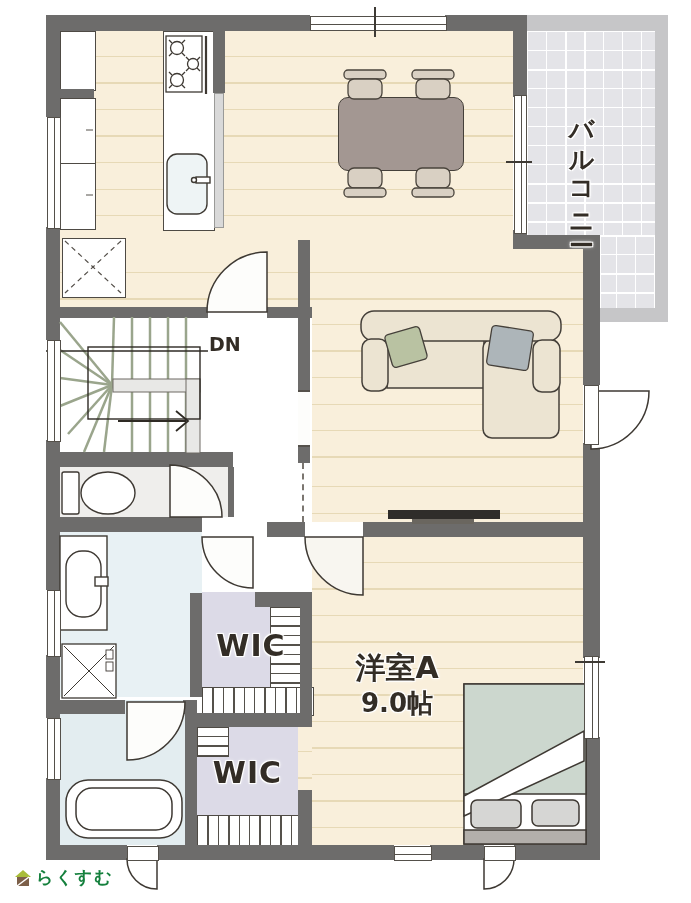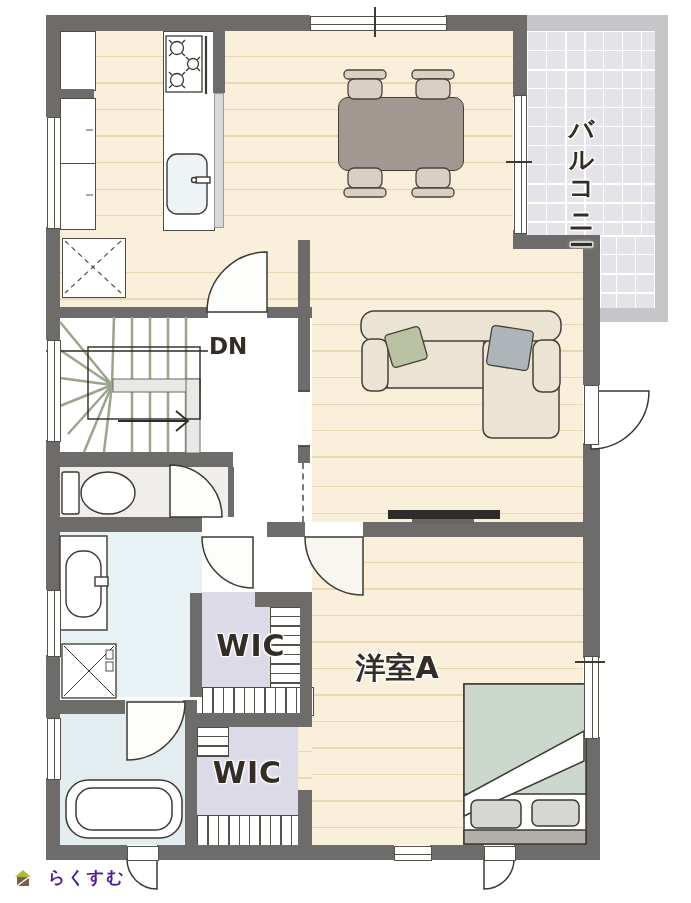--- a/index.html
+++ b/index.html
@@ -32,22 +32,22 @@
   .hatch-h{position:absolute;z-index:3;border:1px solid #4e4a44;background-color:#fff;
     background-image:repeating-linear-gradient(180deg,transparent 0 8px,#55514b 8px 9.5px);}
   .hatch-v{position:absolute;z-index:3;border:1px solid #4e4a44;background-color:#fff;
     background-image:repeating-linear-gradient(90deg,transparent 0 9px,#55514b 9px 10.5px);}
   .table{position:absolute;background:#a39792;border:1.5px solid #45403a;border-radius:10px;z-index:3;}
   
   .label{position:absolute;z-index:10;font-weight:bold;color:#332d26;text-align:center;
     text-shadow:-1px -1px 0 #fff,1px -1px 0 #fff,-1px 1px 0 #fff,1px 1px 0 #fff,0 0 4px #fff;}
   .vtext{writing-mode:vertical-rl;letter-spacing:4px;}
   svg.overlay{position:absolute;left:0;top:0;z-index:5;}
-  .logo{position:absolute;z-index:10;display:flex;align-items:center;gap:16px;
-        color:#4c1d95;font-weight:bold;font-size:17px;letter-spacing:2px;}
+  .logo{position:absolute;z-index:10;display:flex;align-items:center;gap:4px;
+        color:#15803d;font-weight:bold;font-size:17px;letter-spacing:2px;}
 </style>
 </head>
 <body>
 
 <div id="plan">
 
   <div class="floor-wood" style="left:60px;top:31px;width:453px;height:204px;"></div>
   <div class="floor-wood" style="left:60px;top:235px;width:523px;height:72px;background-position:0 -204px;"></div>
   <div class="floor-wood" style="left:312px;top:307px;width:271px;height:215px;background-position:0 -276px;"></div>
   <div class="floor-wood" style="left:312px;top:537px;width:271px;height:308px;"></div>
@@ -253,27 +253,28 @@
 
       <g stroke="#55504a" stroke-width="1">
         <line x1="86" y1="130" x2="93" y2="130"></line>
           <line x1="86" y1="195" x2="93" y2="195"></line>
       </g>
     </g>
   </svg>
 
 
   <div class="label" style="left:327px;top:648px;width:140px;font-size:30px;">洋室A</div>
+  <div class="label" style="left:327px;top:686px;width:140px;font-size:26px;">9.0帖</div>
 
   <div class="label" style="left:202px;top:628px;width:98px;font-size:30px;letter-spacing:1px;">WIC</div>
   <div class="label" style="left:197px;top:755px;width:101px;font-size:30px;letter-spacing:1px;">WIC</div>
 
   <div class="label vtext" style="left:565px;top:48px;height:240px;font-size:25px;">バルコニー</div>
 
-  <div class="label" style="left:209px;top:333px;width:44px;font-size:23px;text-align:left;">DN</div>
+  <div class="label" style="left:209px;top:333px;width:44px;font-size:19px;text-align:left;">DN</div>
 
   <div class="logo" style="left:14px;top:866px;">
     <svg width="18" height="18" viewBox="0 0 18 18">
       <polygon points="9,1 17,8 1,8" fill="#a9bc3a"></polygon>
       <rect x="3" y="8" width="12" height="9" fill="#7c5f49"></rect>
       <line x1="3" y1="17" x2="15" y2="8" stroke="#fff" stroke-width="1.5"></line>
     </svg>
     <span>らくすむ</span>
   </div>
 

